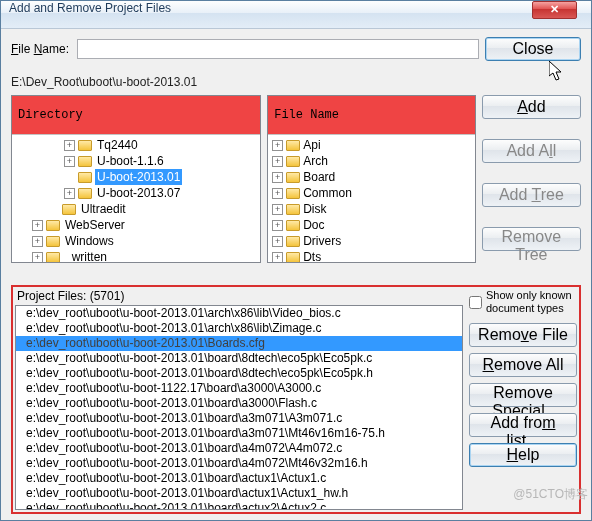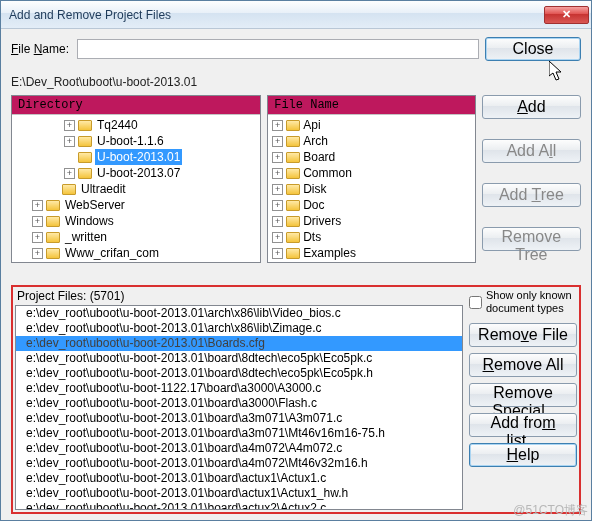--- a/index.html
+++ b/index.html
@@ -1,33 +1,33 @@
 <!DOCTYPE html>
 <html><head>
 <meta charset="utf-8">
 <style>
 * { box-sizing: border-box; margin: 0; padding: 0; }
 body { font-family: "Segoe UI", Tahoma, sans-serif; font-size: 12px; background: #fff; width: 592px; height: 521px; overflow: hidden; position: relative; }
 .window { width: 592px; height: 521px; border: 1px solid #5a7fa0; background: #f0f0f0; }
-.titlebar { height: 28px; background: linear-gradient(#fdfefe, #e8f0f8 45%, #d5e3f1 46%, #e3edf7); display: flex; align-items: center; padding: 0 2px 0 8px; border-bottom: 1px solid #b9c7d6; }
+.titlebar { height: 28px; background: linear-gradient(#fdfefe, #e8f0f8 45%, #d5e3f1 46%, #e3edf7); display: flex; align-items: flex-start; padding: 0 14px 0 8px; border-bottom: 1px solid #b9c7d6; }
 .titlebar .title { flex: 1; color: #1f3b5a; font-size: 12px; }
 .titlebar .close { width: 45px; height: 18px; background: linear-gradient(#f5a2a0, #e0514f 45%, #c73432 46%, #d95754); border: 1px solid #a03030; border-radius: 2px; color: #fff; text-align: center; line-height: 14px; font-size: 11px; font-weight: bold; }
 .client { padding: 8px 10px 6px 10px; display: flex; flex-direction: column; gap: 6px; height: calc(100% - 28px); }
 .row-filename { display: flex; align-items: center; gap: 6px; }
 .row-filename label { width: 60px; }
 .row-filename .fn-wrap { flex: 1; }
 .row-filename input { width: 100%; height: 20px; border: 1px solid #abadb3; padding: 1px 4px; font-family: inherit; font-size: 12px; }
 .btn { height: 24px; border: 1px solid #8a9bad; background: linear-gradient(#fdfdfd, #ebeef1 45%, #dfe4ea 46%, #eef2f6); border-radius: 3px; font-family: inherit; font-size: 16px; padding: 0 8px; min-width: 96px; text-align: center; }
 .btn.default { border-color: #3c7fb1; box-shadow: 0 0 0 1px #a9d4f2 inset; }
 .btn:disabled, .btn.disabled { color: #888; }
 .path-row { display: flex; align-items: center; margin-top: 8px; }
 .path-row .path { flex: 1; font-size: 12px; color: #222; }
 .panes { display: flex; gap: 6px; }
 .pane { background: #fff; border: 1px solid #828790; height: 168px; display: flex; flex-direction: column; }
-.pane-hdr { background: #be185d; padding: 2px 6px; font-family: "Courier New", monospace; font-size: 12px; border-bottom: 1px solid #c3c3c3; color: #000; }
+.pane-hdr { background: #ef4444; padding: 12px 6px; font-family: "Courier New", monospace; font-size: 12px; border-bottom: 1px solid #c3c3c3; color: #000; }
 .pane-body { flex: 1; overflow: auto; padding: 2px 0; }
 .dir-pane { width: 252px; }
 .file-pane { width: 210px; }
 .side-col { width: 100px; display: flex; flex-direction: column; gap: 20px; }
 .tree ul { list-style: none; padding-left: 16px; }
 .tree li { white-space: nowrap; line-height: 16px; display: flex; align-items: center; }
 .exp { display: inline-flex; width: 11px; height: 11px; border: 1px solid #919191; margin-right: 3px; align-items: center; justify-content: center; font-size: 9px; line-height: 9px; background: #fff; color: #59595a; flex-shrink: 0; }
 .noexp { display: inline-block; width: 11px; height: 11px; margin-right: 3px; flex-shrink: 0; }
 .fld { display: inline-block; width: 14px; height: 11px; margin-right: 3px; flex-shrink: 0; background: linear-gradient(#ffe9a6, #f4c43c); border: 1px solid #c89b2a; border-radius: 1px; position: relative; }
 .tree .lbl { padding: 0 2px; }
@@ -39,21 +39,21 @@
 .pf-label { padding: 0 2px 2px 2px; }
 .pf-list { flex: 1; background: #fff; border: 1px solid #828790; overflow: auto; font-size: 12px; }
 .pf-list div { white-space: nowrap; padding: 0 10px; line-height: 15px; }
 .pf-list .sel { background: #3399ff; color: #404040; }
 .pf-right { width: 108px; display: flex; flex-direction: column; gap: 6px; }
 .chk-row { display: flex; align-items: center; gap: 4px; font-size: 11px; line-height: 13px; margin-bottom: 2px; }
 .chk-row input { margin-top: 1px; }
 .cursor { position: absolute; left: 549px; top: 61px; pointer-events: none; }
 .cursor svg { width: 17px; height: 22px; }
 .u { text-decoration: underline; }
-.wm { position: absolute; right: 4px; bottom: 2px; color: #b7b7b7; font-size: 12px; pointer-events: none; }
+.wm { position: absolute; right: 4px; bottom: 18px; color: #b7b7b7; font-size: 12px; pointer-events: none; }
 </style>
 </head>
 <body>
 
 <div class="window">
   <div class="titlebar">
     <span class="title">Add and Remove Project Files</span>
     <div class="close">✕</div>
   </div>
   <div class="client">

